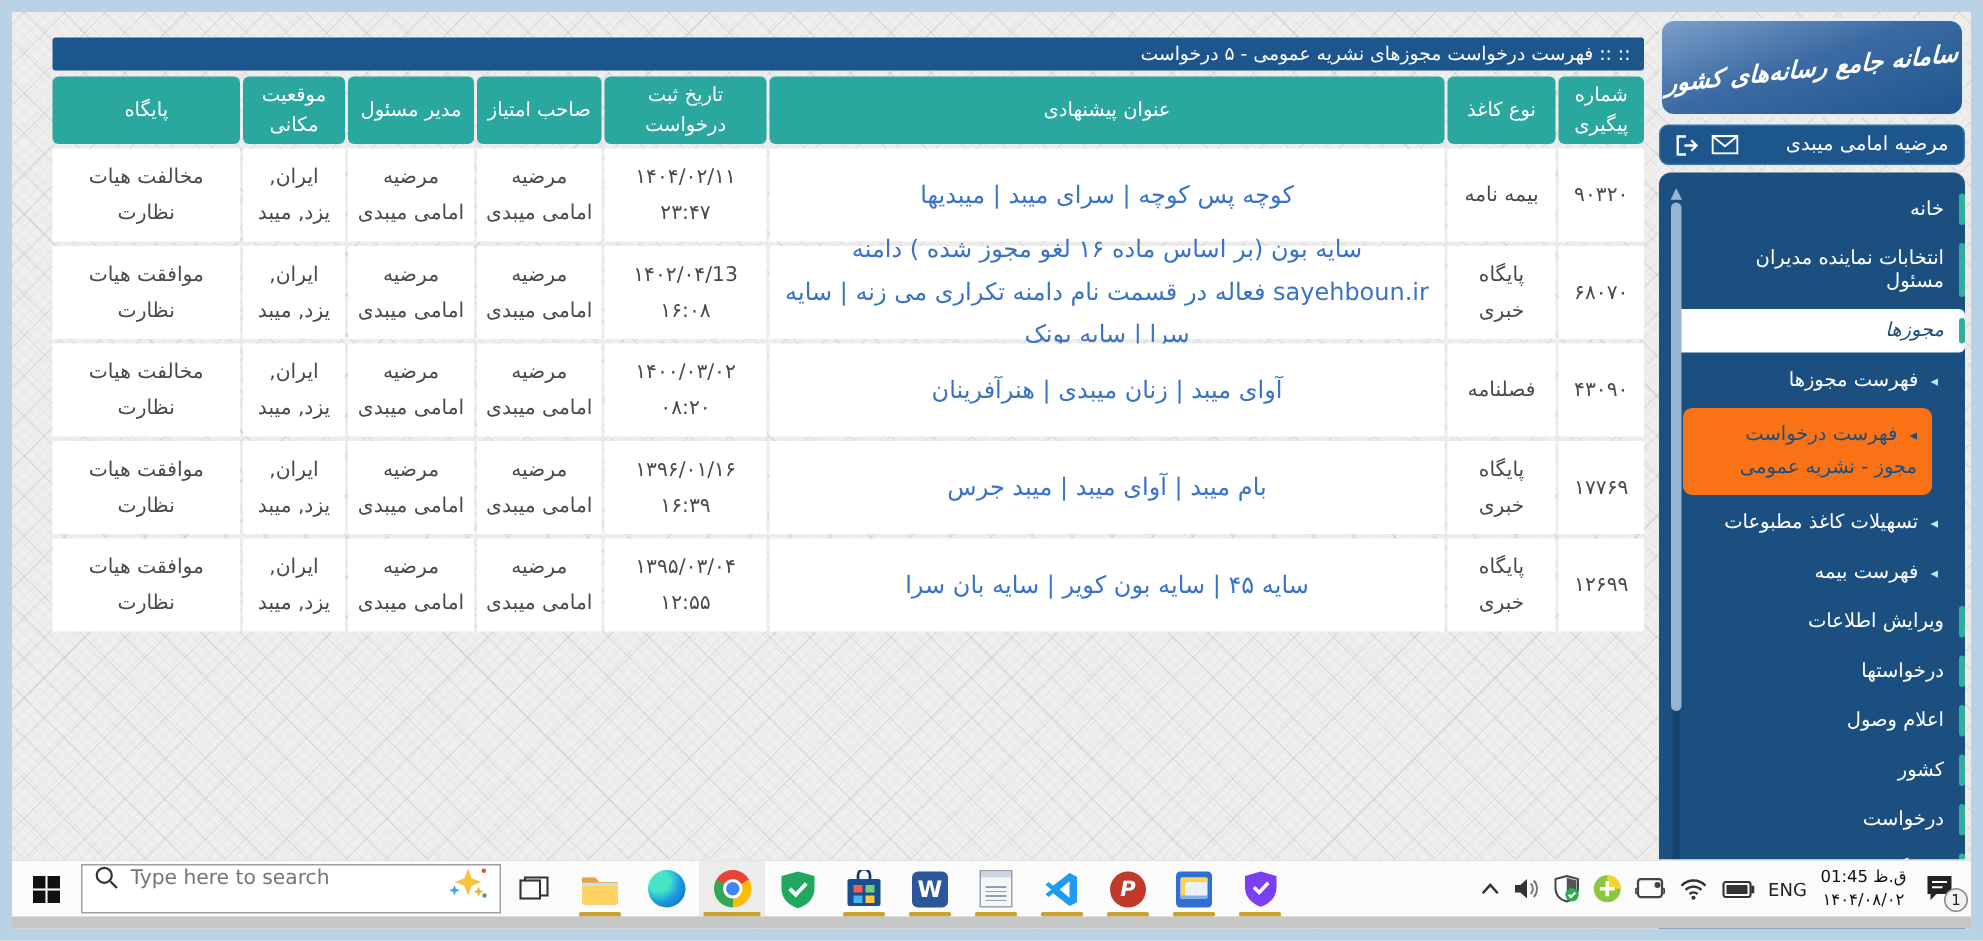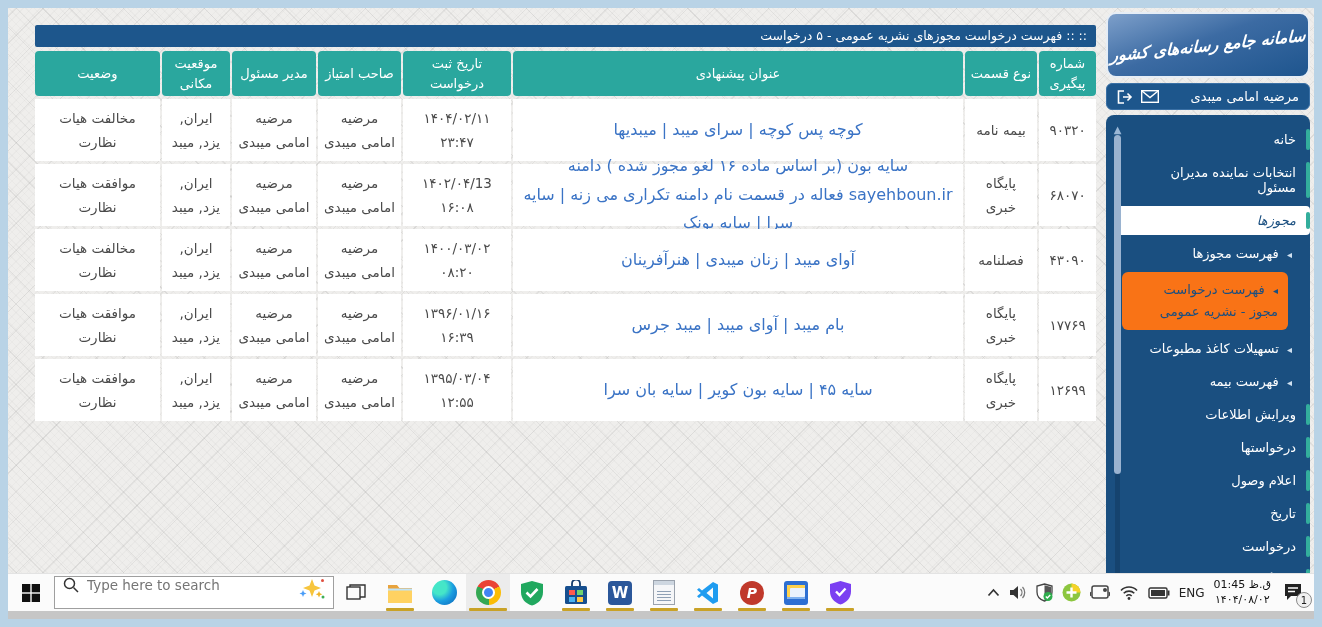--- a/index.html
+++ b/index.html
@@ -139,27 +139,27 @@
 </head>
 <body>
 
 <div class="page">
 
   <div class="main">
     <div class="titlebar">:: :: فهرست درخواست مجوزهای نشریه عمومی - ۵ درخواست</div>
 
     <div class="tgrid">
       <div class="th">شماره پیگیری</div>
-      <div class="th">نوع قسمت</div>
+      <div class="th">نوع کاغذ</div>
       <div class="th">عنوان پیشنهادی</div>
       <div class="th">تاریخ ثبت درخواست</div>
       <div class="th">صاحب امتیاز</div>
       <div class="th">مدیر مسئول</div>
       <div class="th">موقعیت مکانی</div>
-      <div class="th">وضعیت</div>
+      <div class="th">پایگاه</div>
     </div>
 
     <div class="bgrid">
 
       <div class="td">۹۰۳۲۰</div>
       <div class="td">بیمه نامه</div>
       <div class="td link">کوچه پس کوچه | سرای میبد | میبدیها</div>
       <div class="td">
         <span class="l2">۱۴۰۴/۰۲/۱۱</span>
         <span class="l2">۲۳:۴۷</span>
@@ -273,21 +273,21 @@
       <div class="mi">
         <span class="accent"></span>
         <span>درخواستها</span>
       </div>
       <div class="mi">
         <span class="accent"></span>
         <span>اعلام وصول</span>
       </div>
       <div class="mi">
         <span class="accent"></span>
-        <span>تاریخ</span>
+        <span>کشور</span>
       </div>
       <div class="mi">
         <span class="accent"></span>
         <span>درخواست</span>
       </div>
       <div class="mi">
         <span class="accent"></span>
         <span>خبرنگاران</span>
       </div>
 

